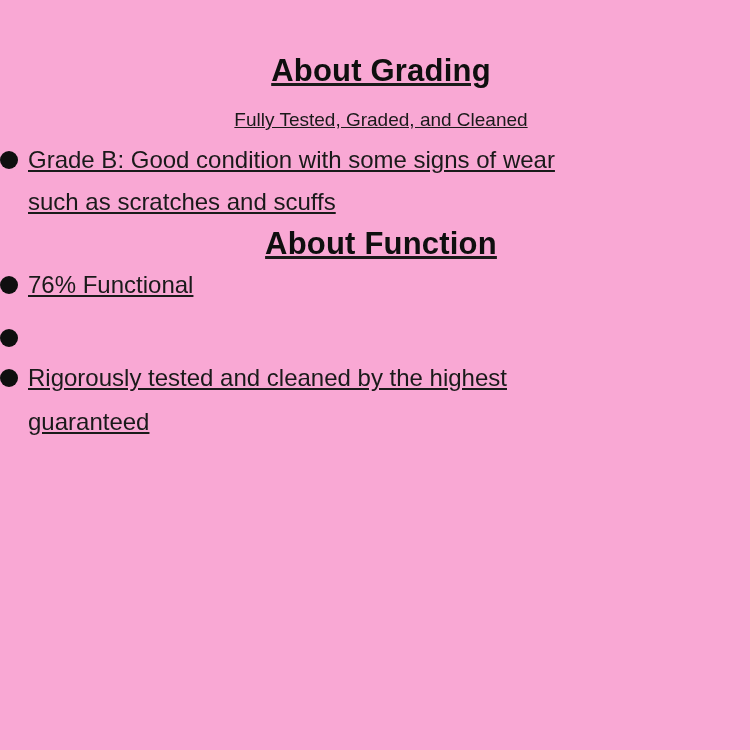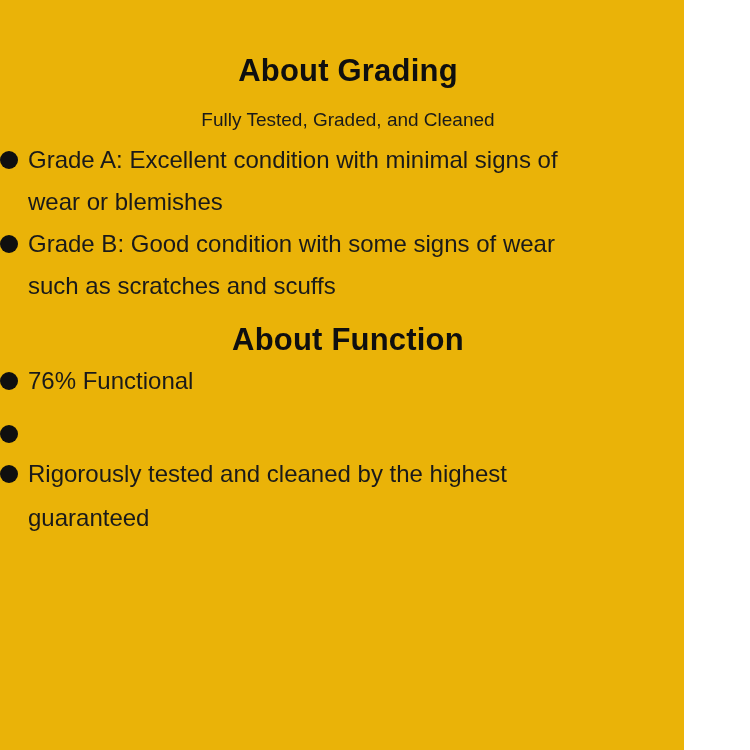--- a/index.html
+++ b/index.html
@@ -2,39 +2,40 @@
 <html><head>
 <meta charset="utf-8">
 <style>
   html, body {
     margin: 0;
     padding: 0;
     background: #ffffff;
   }
   .page {
     position: relative;
-    width: 684px;
+    width: 750px;
     height: 750px;
-    background: #eab308;
+    background: #f9a8d4;
     overflow: hidden;
     font-family: "Liberation Sans", sans-serif;
     color: #1a1a1a;
+    text-decoration: underline;
   }
   .section-title {
     margin: 0;
     padding: 0 45px 0 57px;
     text-align: center;
     font-size: 31px;
     font-weight: 700;
     line-height: 38px;
     color: #0f0f0f;
     letter-spacing: 0.2px;
   }
   .title-grading { margin-top: 52px; }
-  .title-function { margin-top: 14px; }
+  .title-function { margin-top: 2px; }
   .subtitle {
     margin: 11px 45px 0 57px;
     text-align: center;
     font-size: 19px;
     font-weight: 400;
     line-height: 38px;
     color: #1a1a1a;
   }
   ul.list {
     list-style: none;
@@ -71,24 +72,20 @@
 
 <div class="page">
 
   <h1 class="section-title title-grading">About Grading</h1>
 
   <p class="subtitle">Fully Tested, Graded, and Cleaned</p>
 
   <ul class="list list-grading">
     <li class="item">
       <span class="bullet"></span>
-      <span class="item-text">Grade A: Excellent condition with minimal signs of wear or blemishes</span>
-    </li>
-    <li class="item">
-      <span class="bullet"></span>
       <span class="item-text">Grade B: Good condition with some signs of wear such as scratches and scuffs</span>
     </li>
   </ul>
 
   <h1 class="section-title title-function">About Function</h1>
 
   <ul class="list list-function">
     <li class="item">
       <span class="bullet"></span>
       <span class="item-text">76% Functional</span>

